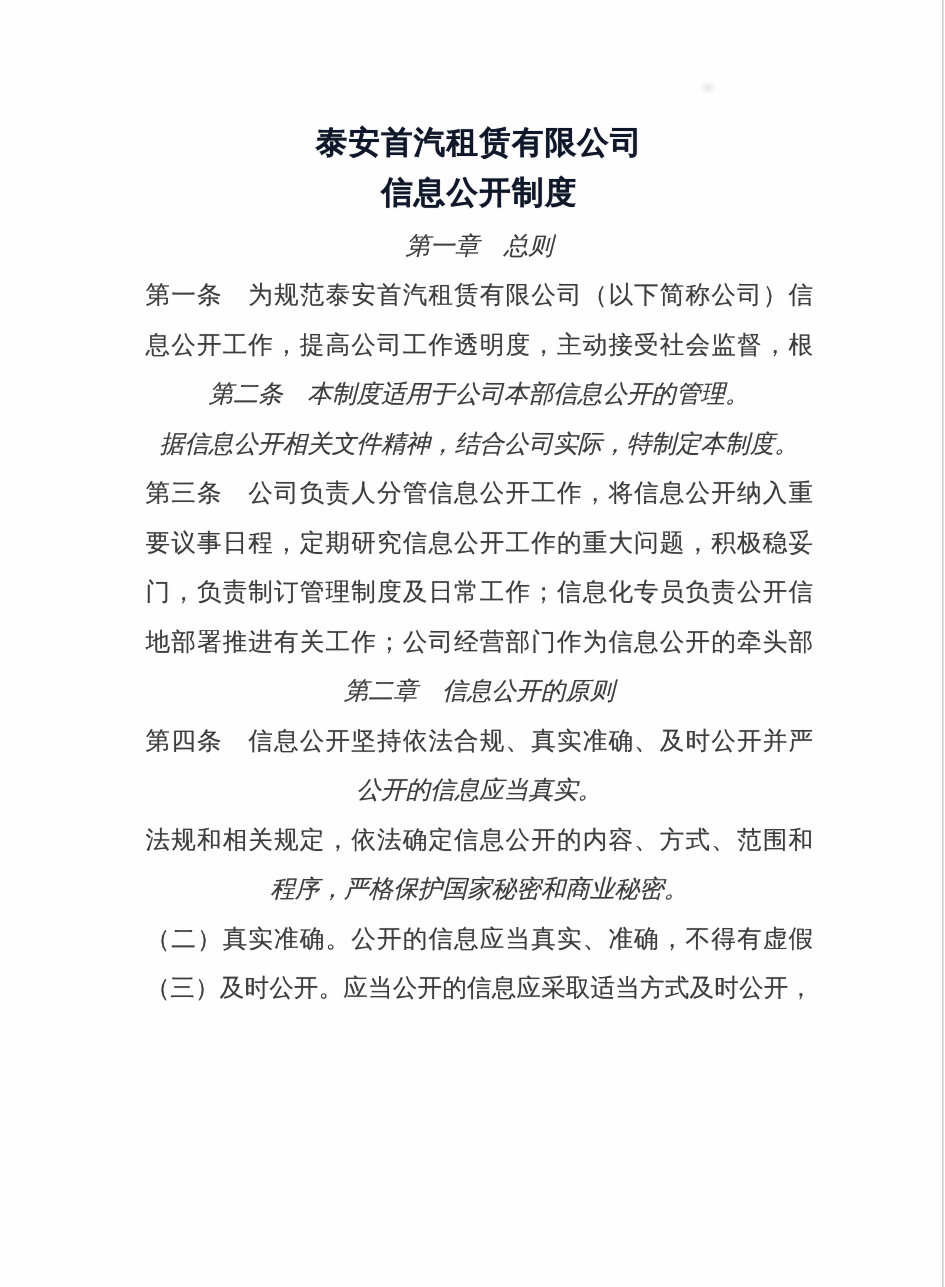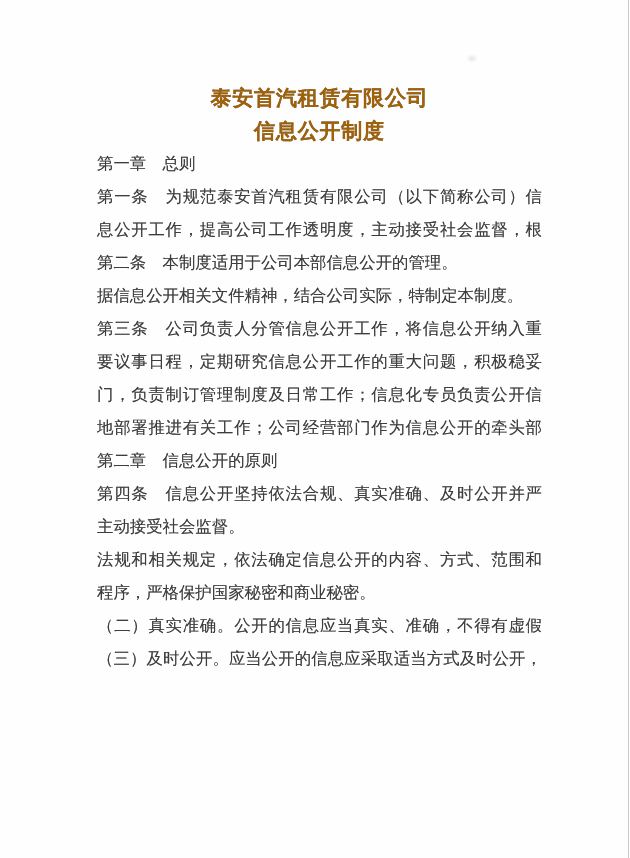--- a/index.html
+++ b/index.html
@@ -43,36 +43,37 @@
     color: #3d3d3d;
   }
   .line {
     height: 33px;
     line-height: 33px;
     font-size: 16.4px;
     white-space: nowrap;
     text-shadow: 0 0 0.5px rgba(70,70,70,0.55);
   }
   .line.title {
-    font-family: Liberation Sans, sans-serif;
+    font-family: Liberation Mono, monospace;
     font-weight: 700;
     font-size: 21px;
     letter-spacing: 0.8px;
     text-align: center;
-    color: #a16207;
+    color: #0f172a;
     text-shadow: 0 0 0.6px rgba(40,40,40,0.7);
   }
   .line.full {
     white-space: normal;
     text-align: justify;
     text-align-last: justify;
     text-justify: inter-character;
   }
   .line.end, .line.heading {
-    text-align: left;
+    text-align: center;
+    font-style: italic;
   }
 </style>
 </head>
 <body>
 
 <div class="page">
   <div class="scan-edge"></div>
   <div class="scan-smudge"></div>
 
   <div class="content">
@@ -83,19 +84,19 @@
     <div class="line full">第一条　为规范泰安首汽租赁有限公司（以下简称公司）信</div>
     <div class="line full">息公开工作，提高公司工作透明度，主动接受社会监督，根</div>
     <div class="line end">第二条　本制度适用于公司本部信息公开的管理。</div>
     <div class="line end">据信息公开相关文件精神，结合公司实际，特制定本制度。</div>
     <div class="line full">第三条　公司负责人分管信息公开工作，将信息公开纳入重</div>
     <div class="line full">要议事日程，定期研究信息公开工作的重大问题，积极稳妥</div>
     <div class="line full">门，负责制订管理制度及日常工作；信息化专员负责公开信</div>
     <div class="line full">地部署推进有关工作；公司经营部门作为信息公开的牵头部</div>
     <div class="line heading">第二章　信息公开的原则</div>
     <div class="line full">第四条　信息公开坚持依法合规、真实准确、及时公开并严</div>
-    <div class="line end">主动接受社会监督。</div>
+    <div class="line end">公开的信息应当真实。</div>
     <div class="line full">法规和相关规定，依法确定信息公开的内容、方式、范围和</div>
     <div class="line end">程序，严格保护国家秘密和商业秘密。</div>
     <div class="line full">（二）真实准确。公开的信息应当真实、准确，不得有虚假</div>
     <div class="line full">（三）及时公开。应当公开的信息应采取适当方式及时公开，</div>
   </div>
 </div>
 
 </body></html>

